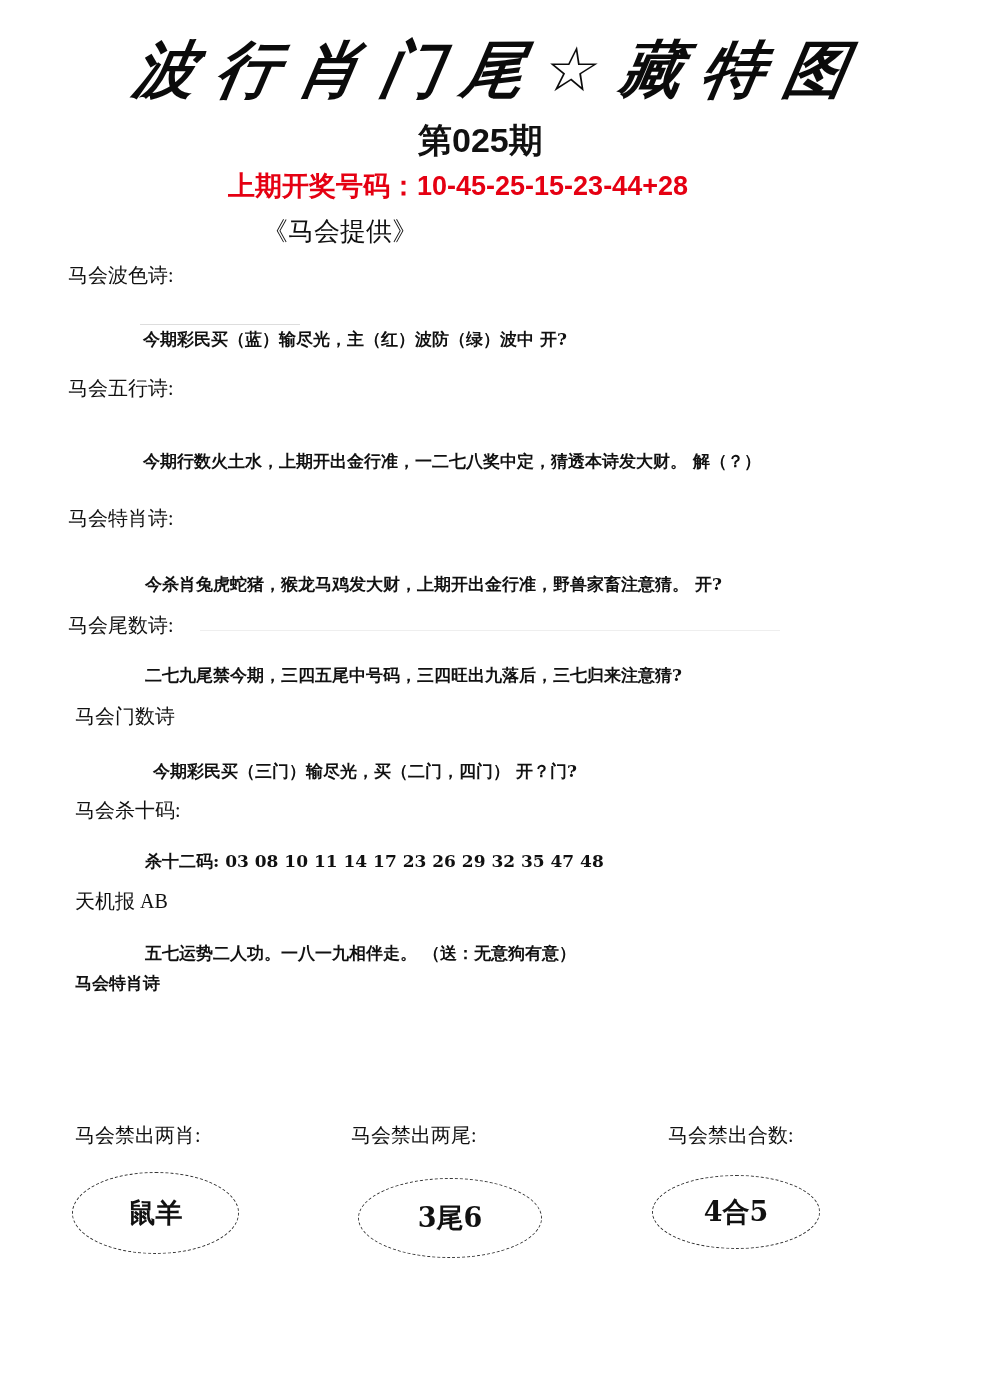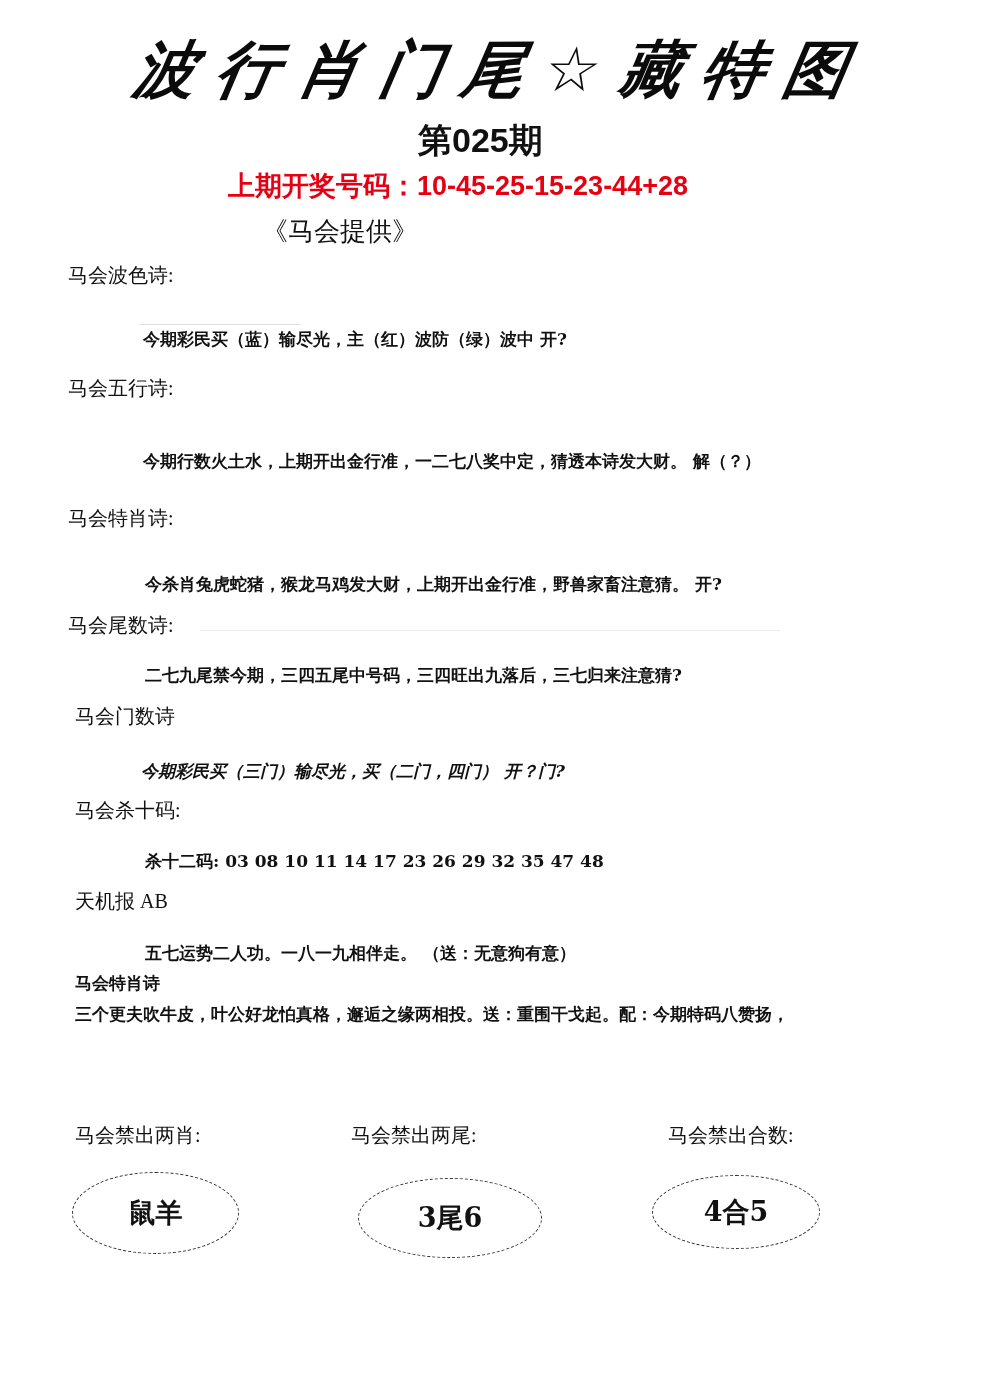--- a/index.html
+++ b/index.html
@@ -34,31 +34,30 @@
 <div class="abs poem" style="left:143px; top:450px;">今期行数火土水，上期开出金行准，一二七八奖中定，猜透本诗发大财。 解（？）</div>
 
 <div class="abs label" style="left:68px; top:505px;">马会特肖诗:</div>
 <div class="abs poem" style="left:145px; top:573px;">今杀肖兔虎蛇猪，猴龙马鸡发大财，上期开出金行准，野兽家畜注意猜。 开?</div>
 
 <div class="abs label" style="left:68px; top:612px;">马会尾数诗:</div>
 <div class="faint-line" style="left:200px; top:630px; width:580px; background:#eee;"></div>
 <div class="abs poem" style="left:145px; top:664px;">二七九尾禁今期，三四五尾中号码，三四旺出九落后，三七归来注意猜?</div>
 
 <div class="abs label" style="left:75px; top:703px;">马会门数诗</div>
-<div class="abs poem" style="left:141px; top:760px;font-style:italic;">今期彩民买（三门）输尽光，买（二门，四门） 开？门?</div>
+<div class="abs poem" style="left:153px; top:760px;">今期彩民买（三门）输尽光，买（二门，四门） 开？门?</div>
 
 <div class="abs label" style="left:75px; top:797px;">马会杀十码:</div>
 <div class="abs poem" style="left:145px; top:850px;">杀十二码: 03 08 10 11 14 17 23 26 29 32 35 47 48</div>
 
 <div class="abs label" style="left:75px; top:888px;">天机报 AB</div>
 <div class="abs poem" style="left:145px; top:942px;">五七运势二人功。一八一九相伴走。 （送：无意狗有意）</div>
 
 <div class="abs poem" style="left:75px; top:972px;">马会特肖诗</div>
 <div class="abs para">
-  <div>三个更夫吹牛皮，叶公好龙怕真格，邂逅之缘两相投。送：重围干戈起。配：今期特码八赞扬，</div>
 </div>
 
 <div class="abs label" style="left:75px; top:1122px;">马会禁出两肖:</div>
 <div class="abs label" style="left:351px; top:1122px;">马会禁出两尾:</div>
 <div class="abs label" style="left:668px; top:1122px;">马会禁出合数:</div>
 
 <div class="ellipse" style="left:72px; top:1172px; width:165px; height:80px;">鼠羊</div>
 <div class="ellipse" style="left:358px; top:1178px; width:182px; height:78px;">3尾6</div>
 <div class="ellipse" style="left:652px; top:1175px; width:166px; height:72px;">4合5</div>
 

